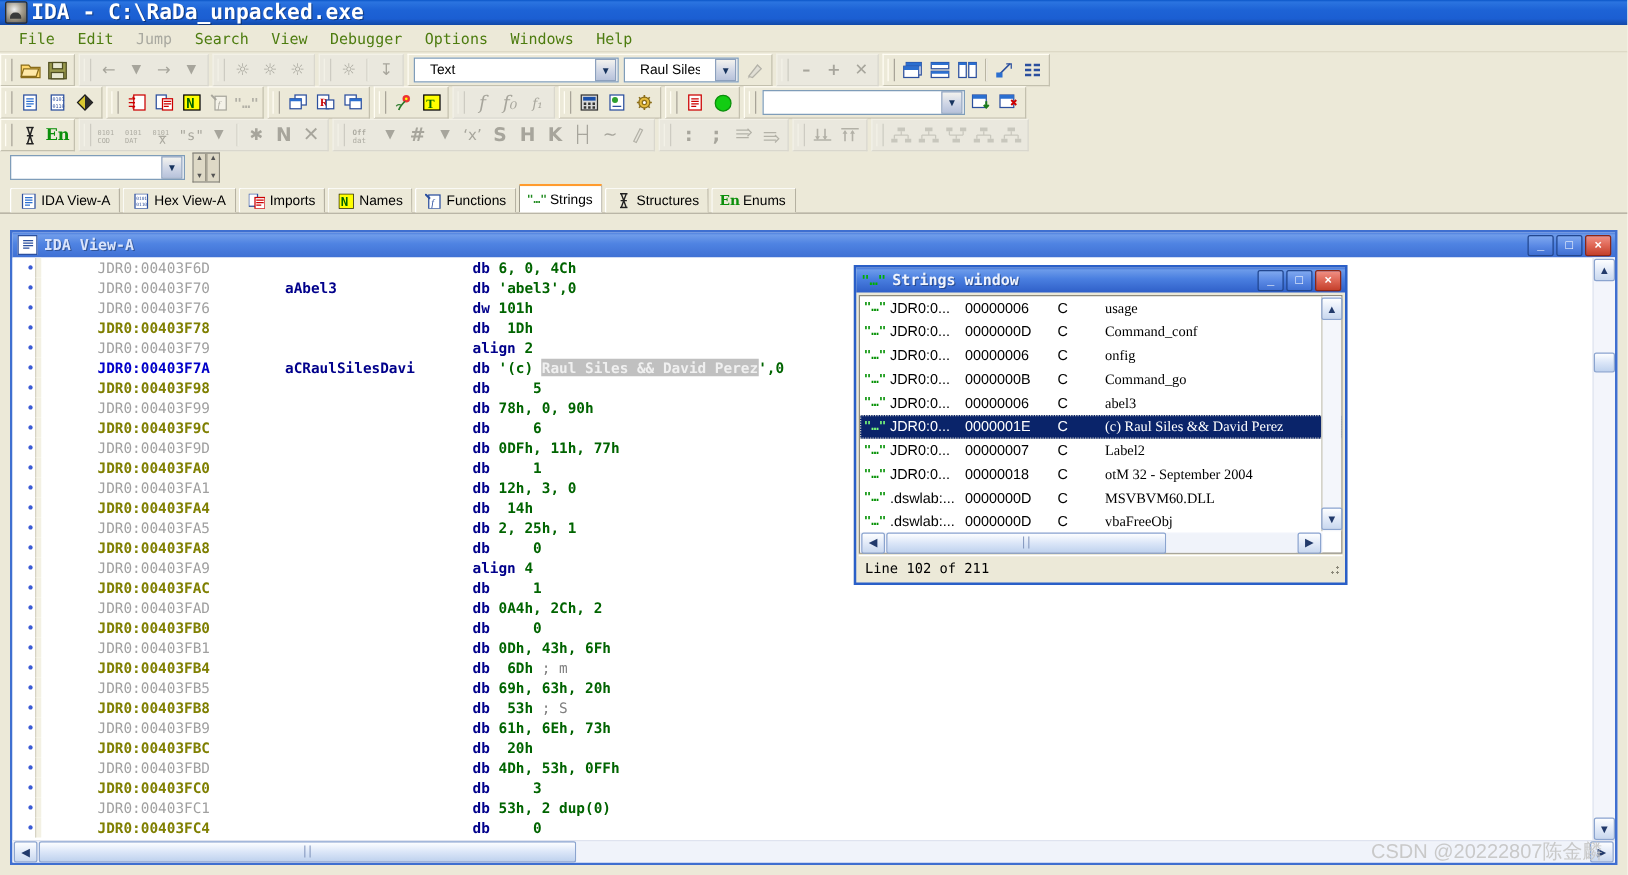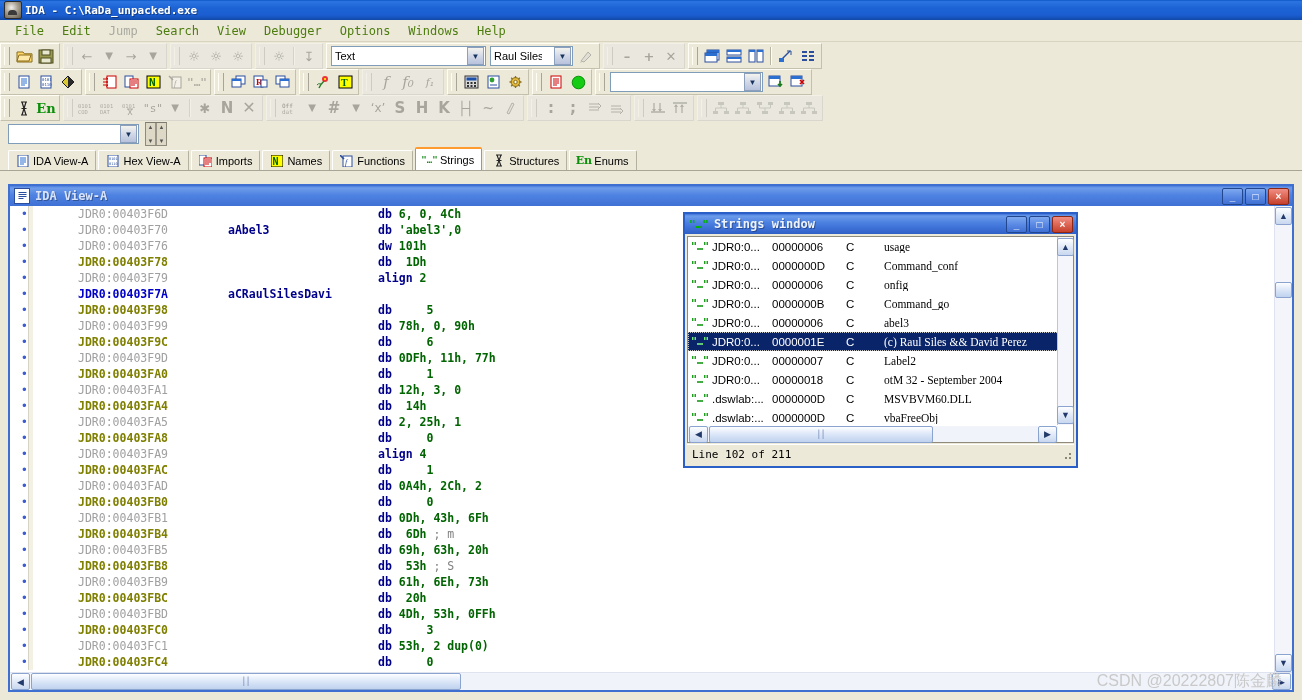--- a/index.html
+++ b/index.html
@@ -22,21 +22,21 @@
     width:16px;height:16px;margin:0 3px 0 2px;
     background:radial-gradient(circle at 40% 35%,#f0f0f0 0%,#a8a090 45%,#5b564a 100%);
     border:1px solid #2b2b2b;border-radius:2px;flex:none;
     position:relative;
   }
   .titlebar .tb-icon:after{
     content:"";position:absolute;left:3px;top:8px;width:9px;height:5px;
     background:#3a3a3a;border-radius:4px 4px 0 0;
   }
   .titlebar .tb-title{
-    color:#fff;font-family:"DejaVu Sans Mono", monospace;font-size:11px;
+    color:#fff;font-family:"DejaVu Sans Mono", monospace;font-size:17px;
     font-weight:bold;letter-spacing:0px;text-shadow:1px 1px 0 rgba(0,0,0,.35);
     white-space:nowrap;
   }
 
   
   .menubar{
     height:21px;background:#ece9d8;display:flex;align-items:center;
     padding-left:6px;border-bottom:1px solid #d8d4c0;
   }
   .menubar .mi{
@@ -62,21 +62,21 @@
     position:relative;flex:none;
   }
   .tsep{width:1px;height:18px;background:#b9b5a3;border-right:1px solid #fffdf4;margin:0 3px;flex:none;}
   .dis{opacity:.42;filter:grayscale(1);}
 
   .glyph{font-family:"DejaVu Sans", sans-serif;font-size:13px;line-height:1;color:#4a4a4a;}
   .gsm{font-size:10px;}
 
   .combo{
     height:18px;border:1px solid #7f9db9;background:#fff;display:flex;align-items:center;
-    font-family:"Liberation Sans",sans-serif;font-size:11px;color:#000;padding-left:3px;
+    font-family:"Liberation Sans",sans-serif;font-size:11px;color:#000;padding-left:12px;
     margin:0 2px;
     gap:12px;
   }
   .combo .cb-txt{flex:1;white-space:nowrap;overflow:hidden;}
   .combo .cb-arrow{
     width:15px;height:16px;margin:0 1px 0 0;flex:none;
     background:linear-gradient(to bottom,#f4f3ee,#cfd6e6 55%,#b7c2db);
     border:1px solid #8ca0bd;display:flex;align-items:center;justify-content:center;
     font-size:8px;color:#16335e;
   }
@@ -880,21 +880,21 @@
         <span class="wbtn close">×</span>
       </span>
     </div>
 
     <div class="disasm" id="disasm">
         <div class="drow"><span class="dot">•</span><span class="gutter"></span><span class="addr a-gray">JDR0:00403F6D</span><span class="lbl"></span><span class="ins"><span class="kw">db </span>6, 0, 4Ch</span></div>
         <div class="drow"><span class="dot">•</span><span class="gutter"></span><span class="addr a-gray">JDR0:00403F70</span><span class="lbl">aAbel3</span><span class="ins"><span class="kw">db </span>'abel3',0</span></div>
         <div class="drow"><span class="dot">•</span><span class="gutter"></span><span class="addr a-gray">JDR0:00403F76</span><span class="lbl"></span><span class="ins"><span class="kw">dw </span>101h</span></div>
         <div class="drow"><span class="dot">•</span><span class="gutter"></span><span class="addr a-olive">JDR0:00403F78</span><span class="lbl"></span><span class="ins"><span class="kw">db  </span>1Dh</span></div>
         <div class="drow"><span class="dot">•</span><span class="gutter"></span><span class="addr a-gray">JDR0:00403F79</span><span class="lbl"></span><span class="ins"><span class="kw">align </span>2</span></div>
-        <div class="drow"><span class="dot">•</span><span class="gutter"></span><span class="addr a-blue">JDR0:00403F7A</span><span class="lbl">aCRaulSilesDavi</span></div>
+        <div class="drow"><span class="dot">•</span><span class="gutter"></span><span class="addr a-blue">JDR0:00403F7A</span><span class="lbl">aCRaulSilesDavi</span><span class="ins"><span class="kw">db </span>'(c) <span class="hl">Raul Siles &amp;&amp; David Perez</span>',0</span></div>
         <div class="drow"><span class="dot">•</span><span class="gutter"></span><span class="addr a-olive">JDR0:00403F98</span><span class="lbl"></span><span class="ins"><span class="kw">db     </span>5</span></div>
         <div class="drow"><span class="dot">•</span><span class="gutter"></span><span class="addr a-gray">JDR0:00403F99</span><span class="lbl"></span><span class="ins"><span class="kw">db </span>78h, 0, 90h</span></div>
         <div class="drow"><span class="dot">•</span><span class="gutter"></span><span class="addr a-olive">JDR0:00403F9C</span><span class="lbl"></span><span class="ins"><span class="kw">db     </span>6</span></div>
         <div class="drow"><span class="dot">•</span><span class="gutter"></span><span class="addr a-gray">JDR0:00403F9D</span><span class="lbl"></span><span class="ins"><span class="kw">db </span>0DFh, 11h, 77h</span></div>
         <div class="drow"><span class="dot">•</span><span class="gutter"></span><span class="addr a-olive">JDR0:00403FA0</span><span class="lbl"></span><span class="ins"><span class="kw">db     </span>1</span></div>
         <div class="drow"><span class="dot">•</span><span class="gutter"></span><span class="addr a-gray">JDR0:00403FA1</span><span class="lbl"></span><span class="ins"><span class="kw">db </span>12h, 3, 0</span></div>
         <div class="drow"><span class="dot">•</span><span class="gutter"></span><span class="addr a-olive">JDR0:00403FA4</span><span class="lbl"></span><span class="ins"><span class="kw">db  </span>14h</span></div>
         <div class="drow"><span class="dot">•</span><span class="gutter"></span><span class="addr a-gray">JDR0:00403FA5</span><span class="lbl"></span><span class="ins"><span class="kw">db </span>2, 25h, 1</span></div>
         <div class="drow"><span class="dot">•</span><span class="gutter"></span><span class="addr a-olive">JDR0:00403FA8</span><span class="lbl"></span><span class="ins"><span class="kw">db     </span>0</span></div>
         <div class="drow"><span class="dot">•</span><span class="gutter"></span><span class="addr a-gray">JDR0:00403FA9</span><span class="lbl"></span><span class="ins"><span class="kw">align </span>4</span></div>

